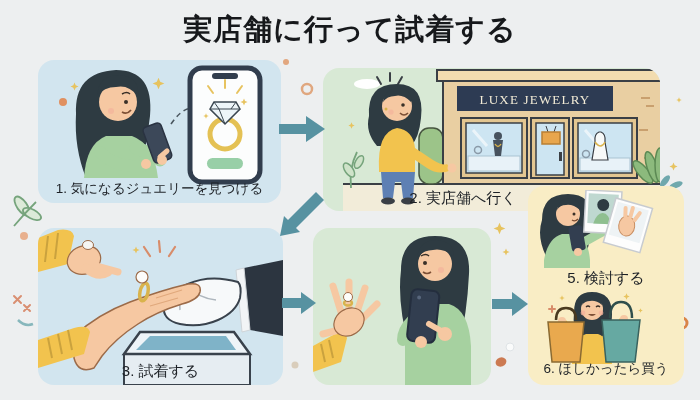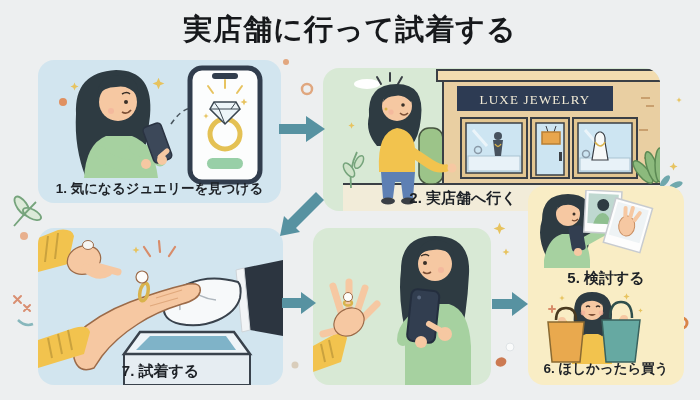--- a/index.html
+++ b/index.html
@@ -5,21 +5,21 @@
   html,body{margin:0;padding:0;background:#edeff0;}
   #stage{position:relative;width:700px;height:400px;background:#edeff0;overflow:hidden;
          font-family:"Liberation Sans","DejaVu Sans",sans-serif;color:#1d2126;}
   #title{position:absolute;top:10px;left:0;width:700px;text-align:center;
          font-size:29px;font-weight:800;letter-spacing:1px;color:#16181b;}
   .panel{position:absolute;border-radius:16px;overflow:hidden;}
   .panel.blue{background:#d2e5ef;}
   .panel.green{background:#d8e9d5;}
   .panel.yellow{background:#f9edc5;padding-left:12px;}
   .illo{position:absolute;left:0;top:0;}
-  .caption{position:absolute;left:0;width:100%;text-align:center;font-weight:700;
+  .caption{position:absolute;left:0;width:100%;text-align:center;font-weight:400;
            color:#1d2126;line-height:1.1;}
   .arrow{position:absolute;}
   #decor{position:absolute;left:0;top:0;pointer-events:none;}
 </style>
 </head>
 <body>
 
 <div id="stage">
 
   <svg id="decor" width="700" height="400" viewBox="0 0 700 400">
@@ -207,21 +207,21 @@
         <circle cx="104" cy="49" r="6" fill="#fcfcfa" stroke="#9c6b49" stroke-width="1.2"></circle>
         <path d="M0,112 L36,100 Q50,96 52,104 L46,126 L0,140 Z" fill="#f2c34e"></path>
         <path d="M10,110 L14,130 M20,106 L24,126 M30,102 L34,122" stroke="#caa23e" stroke-width="2"></path>
       </g>
       <g>
         <path d="M86,126 L212,126 L212,157 L86,157 Z" fill="#e6edf2" stroke="#39424c" stroke-width="2"></path>
         <polygon points="102,104 196,104 212,126 86,126" fill="#eef4f8" stroke="#39424c" stroke-width="2.5"></polygon>
         <polygon points="112,108 188,108 198,122 98,122" fill="#7fb3c8"></polygon>
       </g>
     </svg>
-    <div class="caption" style="bottom:6px;font-size:15px">7. 試着する</div>
+    <div class="caption" style="bottom:6px;font-size:15px">3. 試着する</div>
   </section>
 
   <section class="panel green" style="left:313px;top:228px;width:178px;height:157px">
     <svg class="illo" width="178" height="157" viewBox="0 0 178 157">
       <g transform="translate(2,48)">
         <path d="M-2,70 L20,58 Q30,56 32,62 L26,86 L-2,96 Z" fill="#f2c34e"></path>
         <path d="M6,68 l4,18 M14,64 l4,18" stroke="#caa23e" stroke-width="2"></path>
         <g stroke="#f6c8a2" stroke-width="7" stroke-linecap="round">
           <path d="M26,36 L18,10"></path>
             <path d="M34,34 L34,6"></path>

